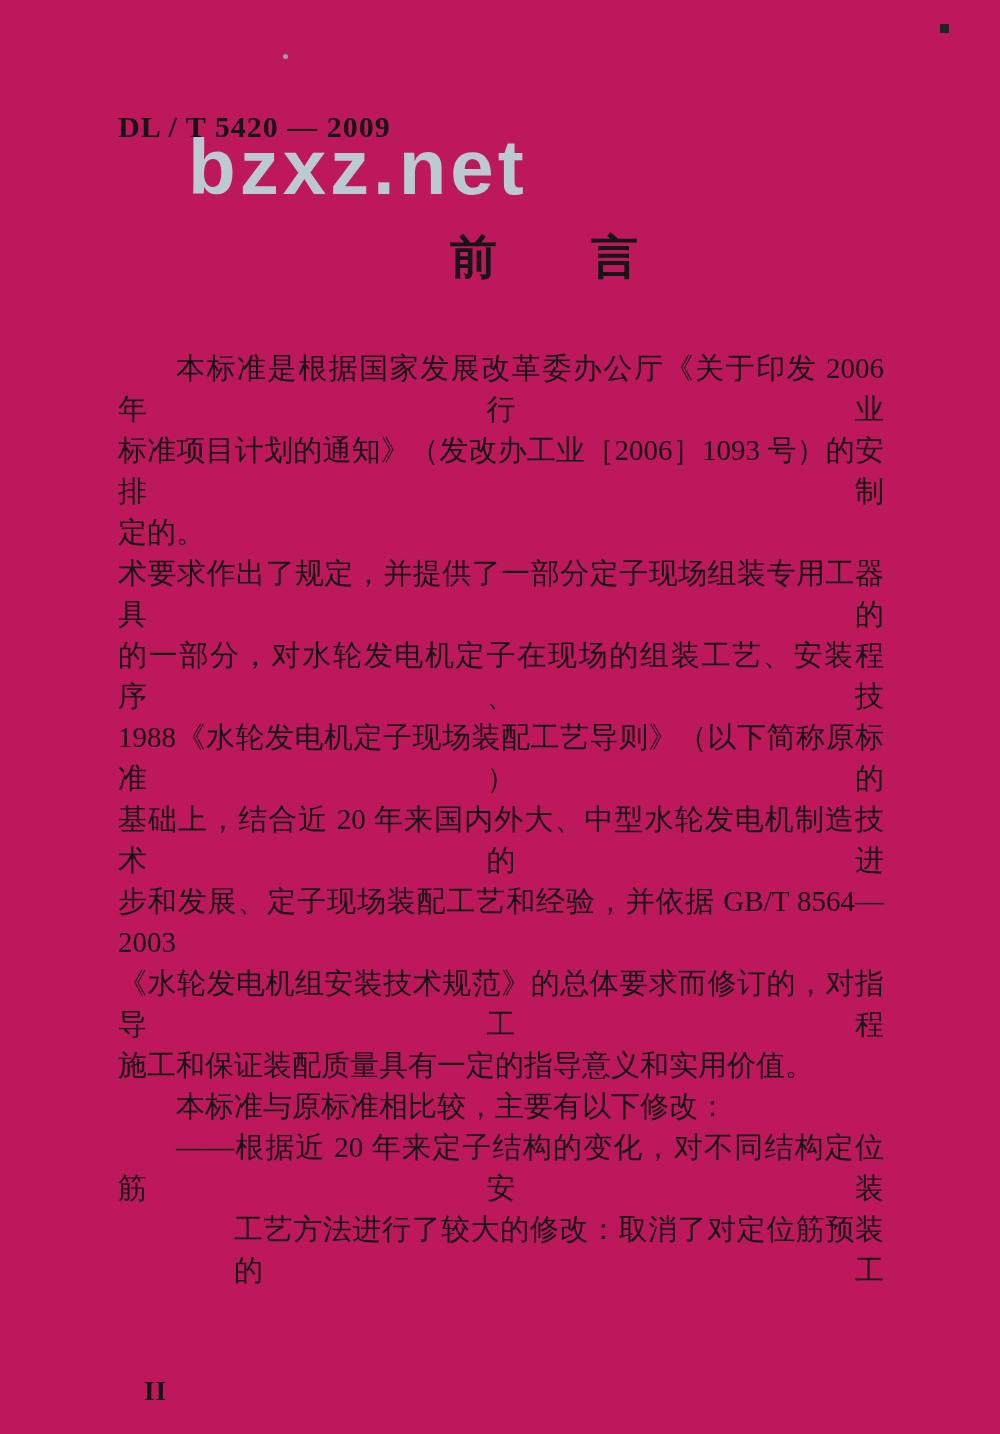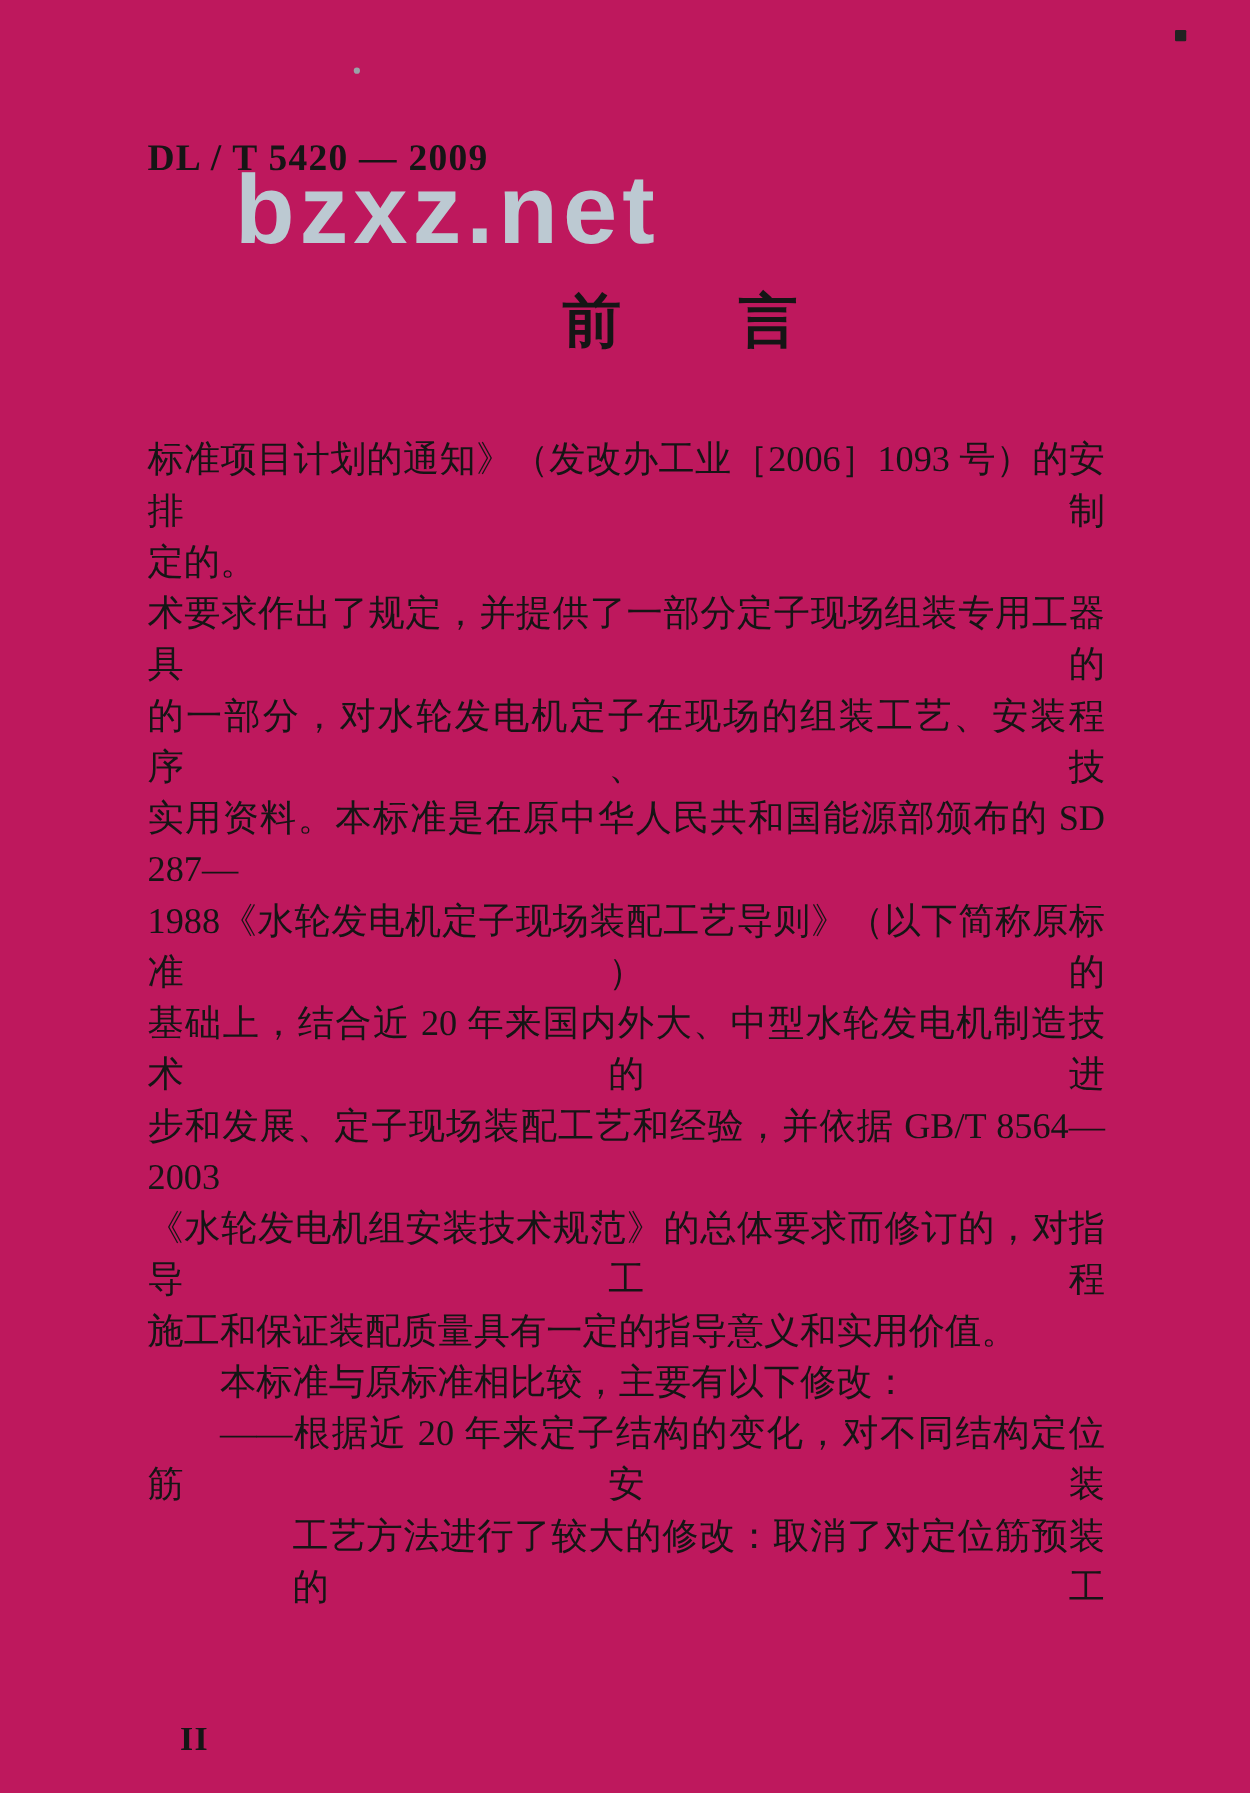--- a/index.html
+++ b/index.html
@@ -92,25 +92,25 @@
 
 <div class="page">
 
   <div class="watermark">bzxz.net</div>
 
   <div class="doc-header">DL / T 5420 — 2009</div>
 
   <div class="doc-title">前　　言</div>
 
   <div class="body-text">
+      <div class="line indent-first fill">本标准是根据国家发展改革委办公厅《关于印发 2006 年行业</div>
       <div class="line fill">标准项目计划的通知》（发改办工业［2006］1093 号）的安排制</div>
       <div class="line">定的。</div>
       <div class="line fill">术要求作出了规定，并提供了一部分定子现场组装专用工器具的</div>
       <div class="line fill">的一部分，对水轮发电机定子在现场的组装工艺、安装程序、技</div>
-      <div class="line fill">实用资料。本标准是在原中华人民共和国能源部颁布的 SD 287—</div>
       <div class="line fill">1988《水轮发电机定子现场装配工艺导则》（以下简称原标准）的</div>
       <div class="line fill">基础上，结合近 20 年来国内外大、中型水轮发电机制造技术的进</div>
       <div class="line fill">步和发展、定子现场装配工艺和经验，并依据 GB/T 8564—2003</div>
       <div class="line fill">《水轮发电机组安装技术规范》的总体要求而修订的，对指导工程</div>
       <div class="line">施工和保证装配质量具有一定的指导意义和实用价值。</div>
       <div class="line indent-first">本标准与原标准相比较，主要有以下修改：</div>
       <div class="line indent-first fill">——根据近 20 年来定子结构的变化，对不同结构定位筋安装</div>
       <div class="line indent-hang fill">工艺方法进行了较大的修改：取消了对定位筋预装的工</div>
     </div>
 

